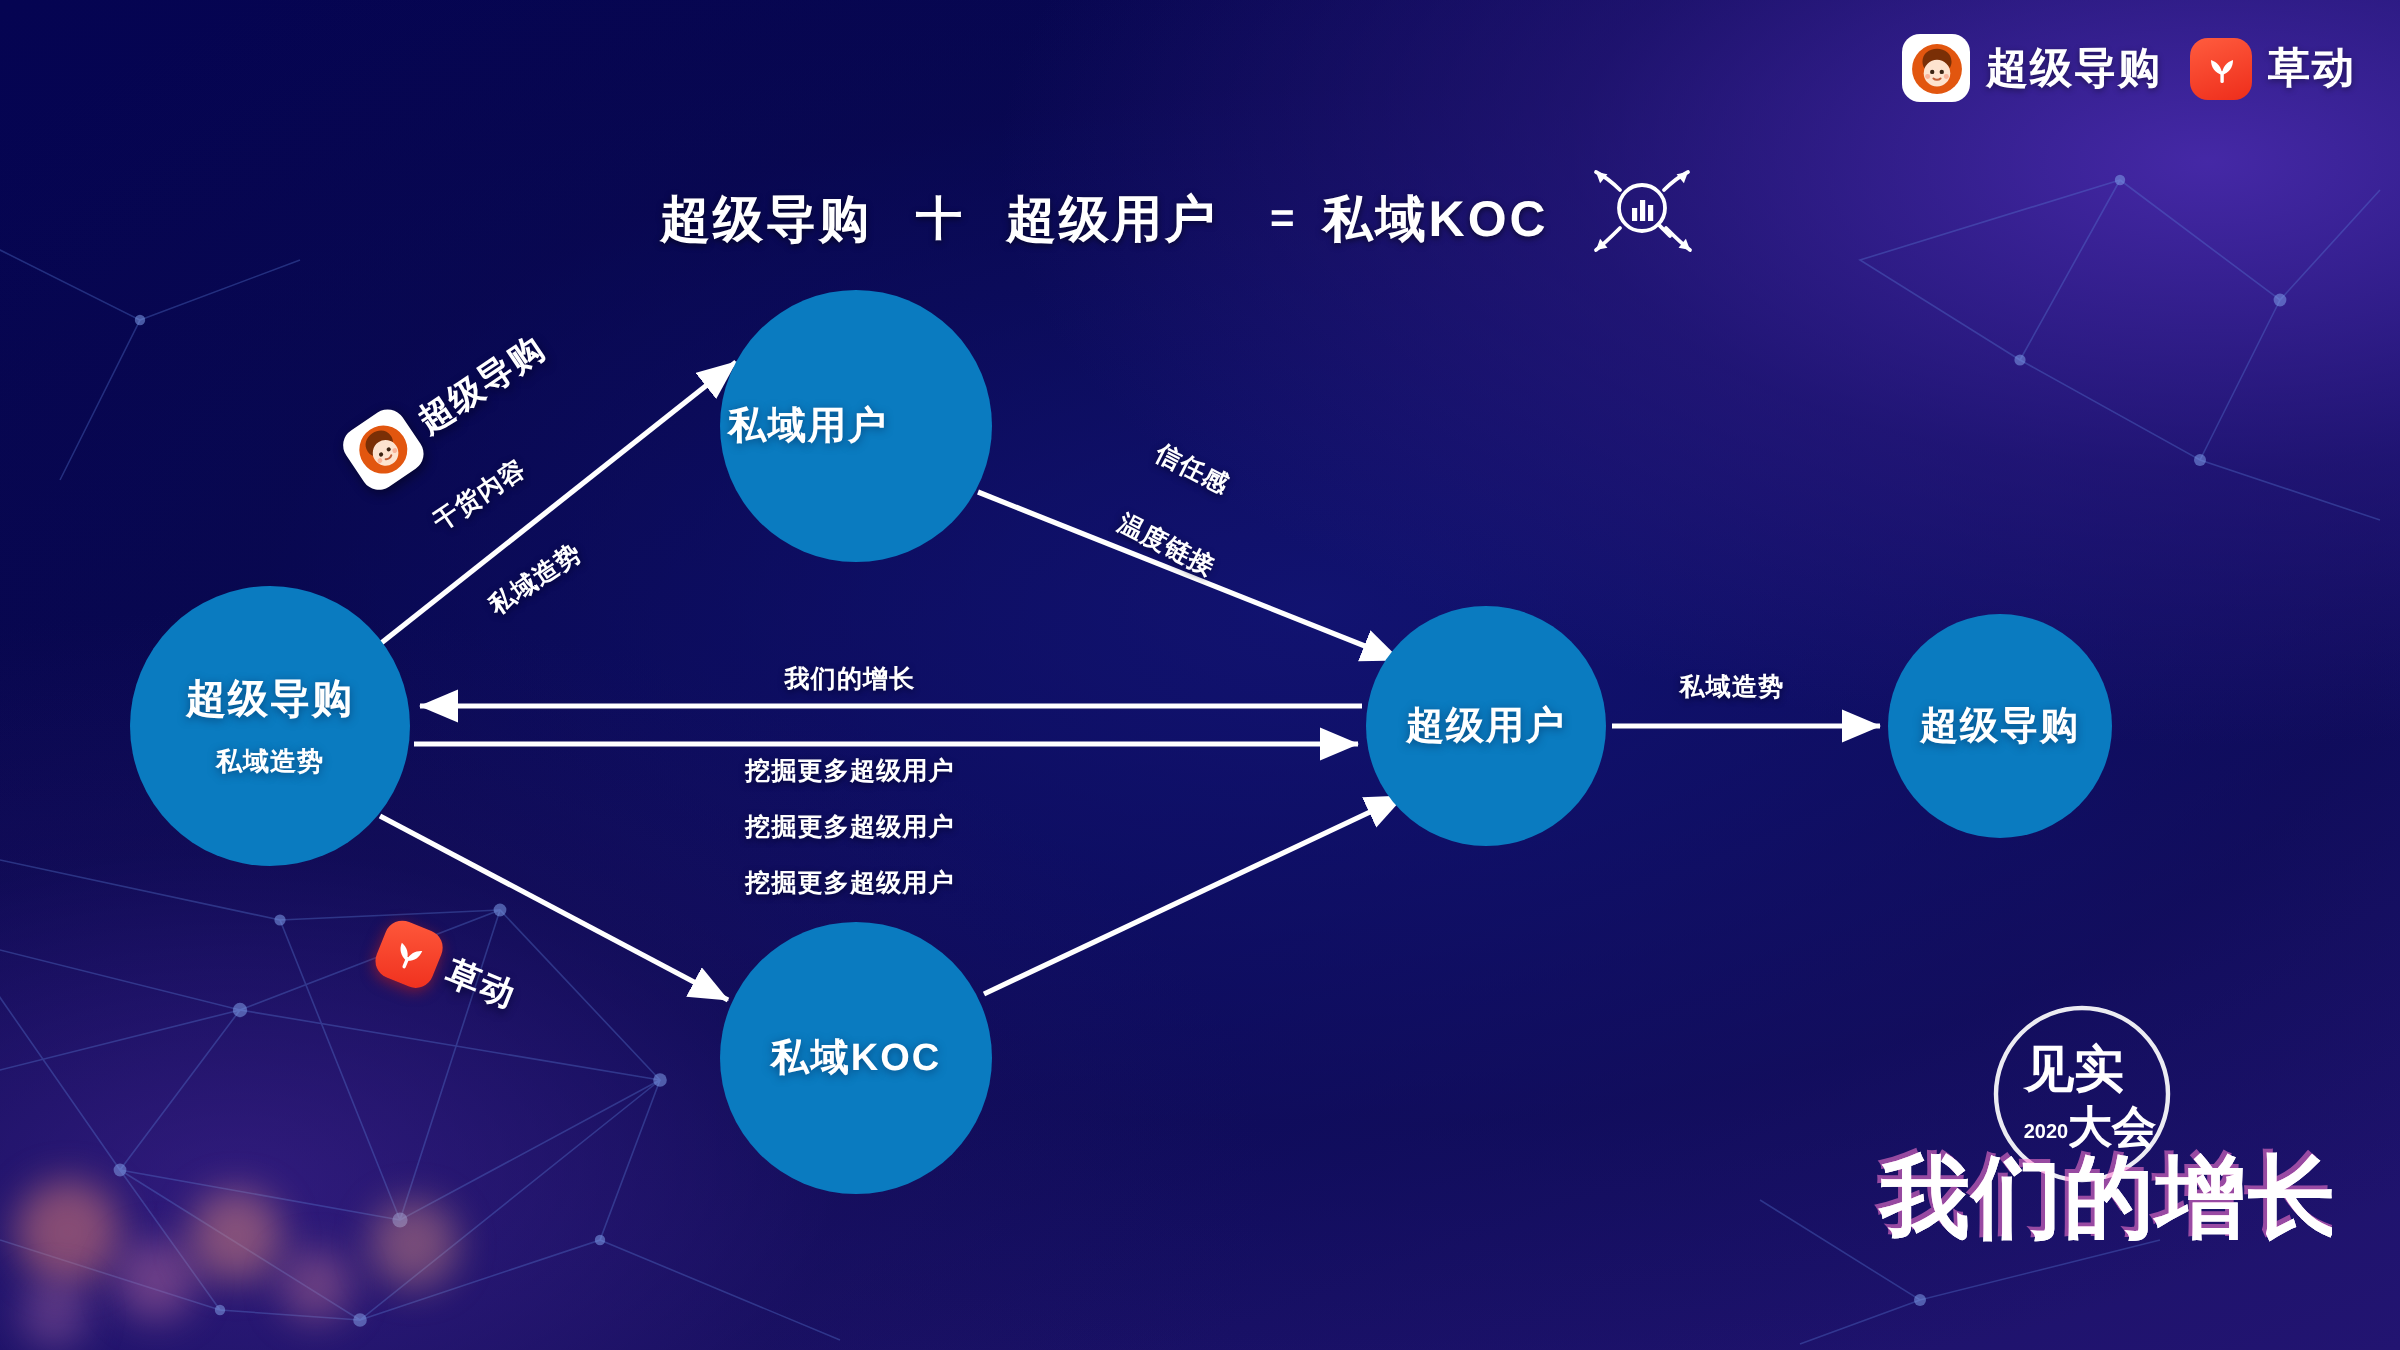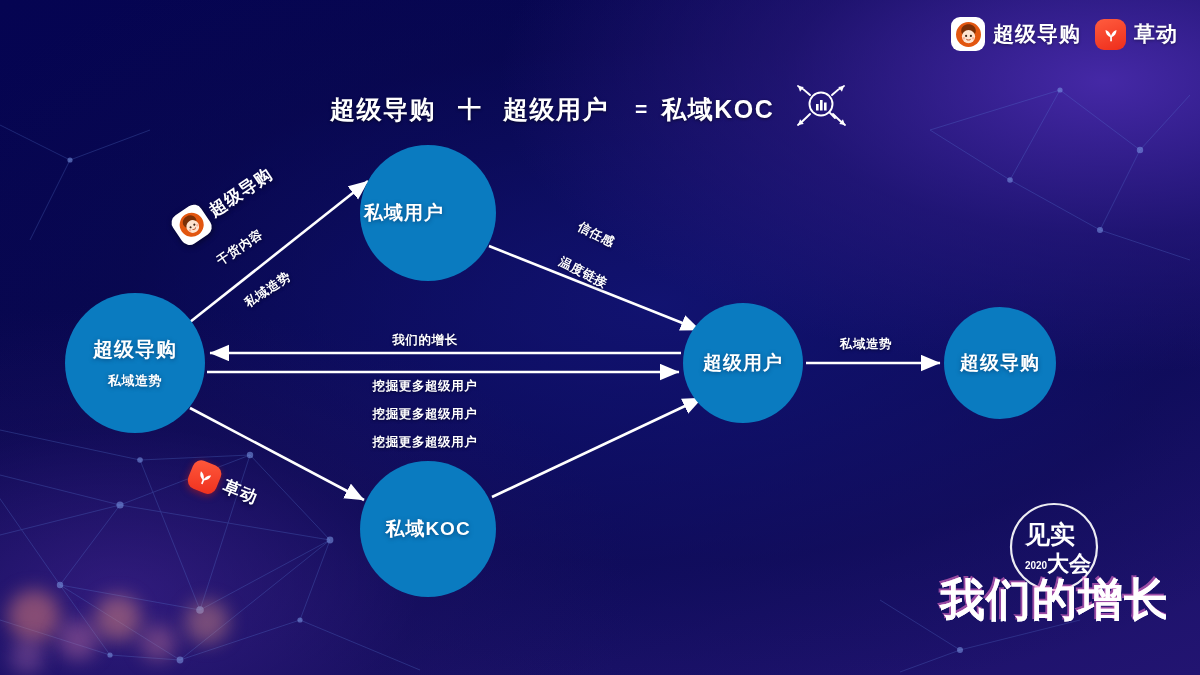--- a/index.html
+++ b/index.html
@@ -138,21 +138,21 @@
     background: linear-gradient(160deg, #ff5c3e 0%, #ee2d1b 100%);
     display: flex; align-items: center; justify-content: center;
   }
   .logo-text {
     color: #fff; font-size: 21px; font-weight: bold; letter-spacing: 1px;
     text-shadow: 0 1px 3px rgba(0,0,0,0.4);
   }
 
   
   .event-brand { position: absolute; right: 28px; bottom: 26px; width: 236px; height: 150px; }
-  .event-badge { position: absolute; right: 70px; top: 0; }
+  .event-badge { position: absolute; right: 83px; top: 0; }
   .event-big { position: absolute; left: 0; bottom: 16px; }
 </style>
 </head>
 <body>
 
 <div class="stage">
 
   <div class="layer">
     <svg class="deco-svg" viewBox="0 0 1200 675">
       <g stroke="#5b7fd8" stroke-width="0.8" opacity="0.34" fill="none">

